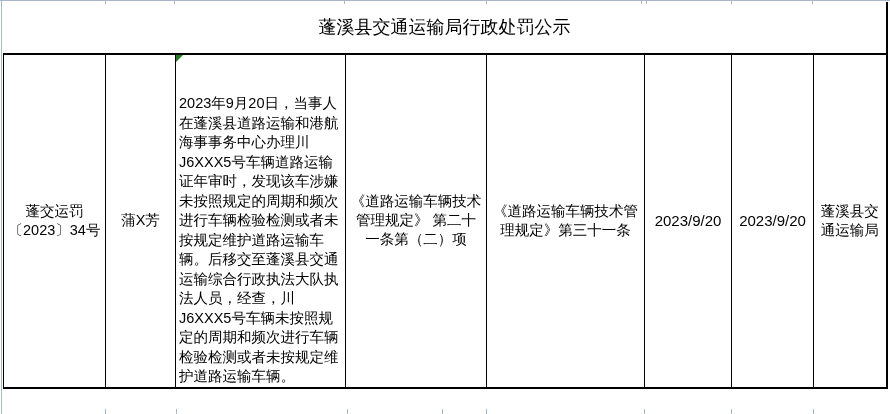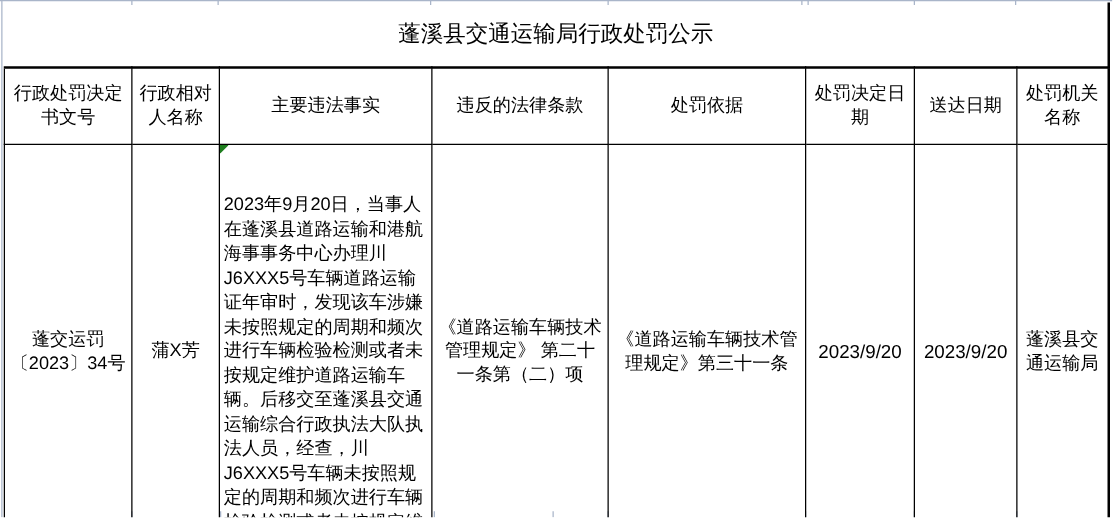--- a/index.html
+++ b/index.html
@@ -100,34 +100,20 @@
         <col style="width:141px">
       <col style="width:158px">
         <col style="width:87px">
         <col style="width:82px">
         <col style="width:73px">
     </colgroup>
     <tbody>
         <tr class="title-row">
       <td colspan="8">蓬溪县交通运输局行政处罚公示</td>
     </tr>
-    <tr class="header-row">
-      <th>行政处罚决定
-书文号</th>
-      <th>行政相对
-人名称</th>
-      <th>主要违法事实</th>
-      <th>违反的法律条款</th>
-      <th>处罚依据</th>
-      <th>处罚决定日
-期</th>
-      <th>送达日期</th>
-      <th class="outer-right">处罚机关
-名称</th>
-    </tr>
     <tr class="data-row">
       <td>蓬交运罚
 〔2023〕34号</td>
       <td>蒲X芳</td>
       <td class="facts-cell">
         <span class="err-tri"></span>
         <span>2023年9月20日，当事人在蓬溪县道路运输和港航海事事务中心办理川J6XXX5号车辆道路运输证年审时，发现该车涉嫌未按照规定的周期和频次进行车辆检验检测或者未按规定维护道路运输车辆。后移交至蓬溪县交通运输综合行政执法大队执法人员，经查，川J6XXX5号车辆未按照规定的周期和频次进行车辆检验检测或者未按规定维护道路运输车辆。</span>
       </td>
       <td>《道路运输车辆技术
 管理规定》 第二十

